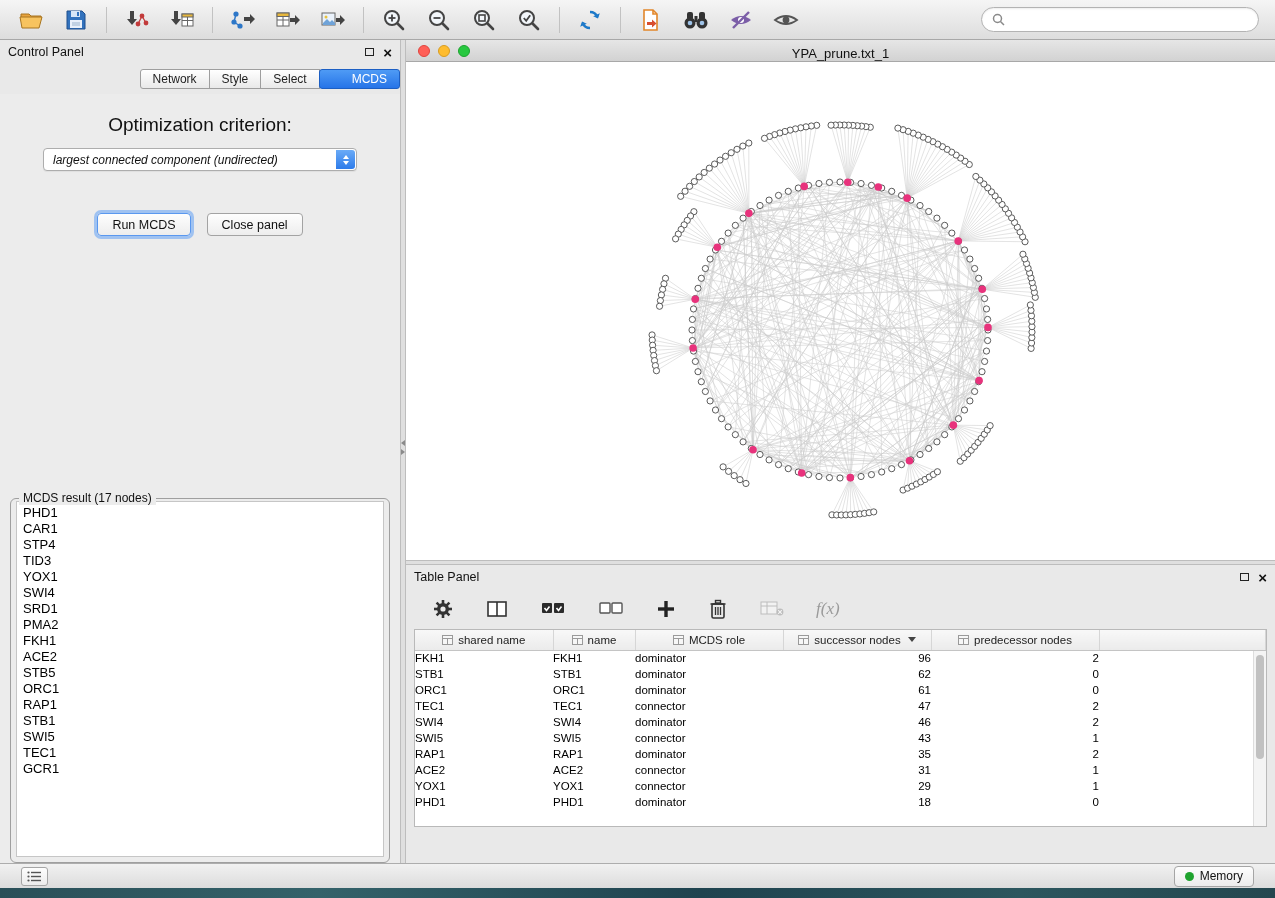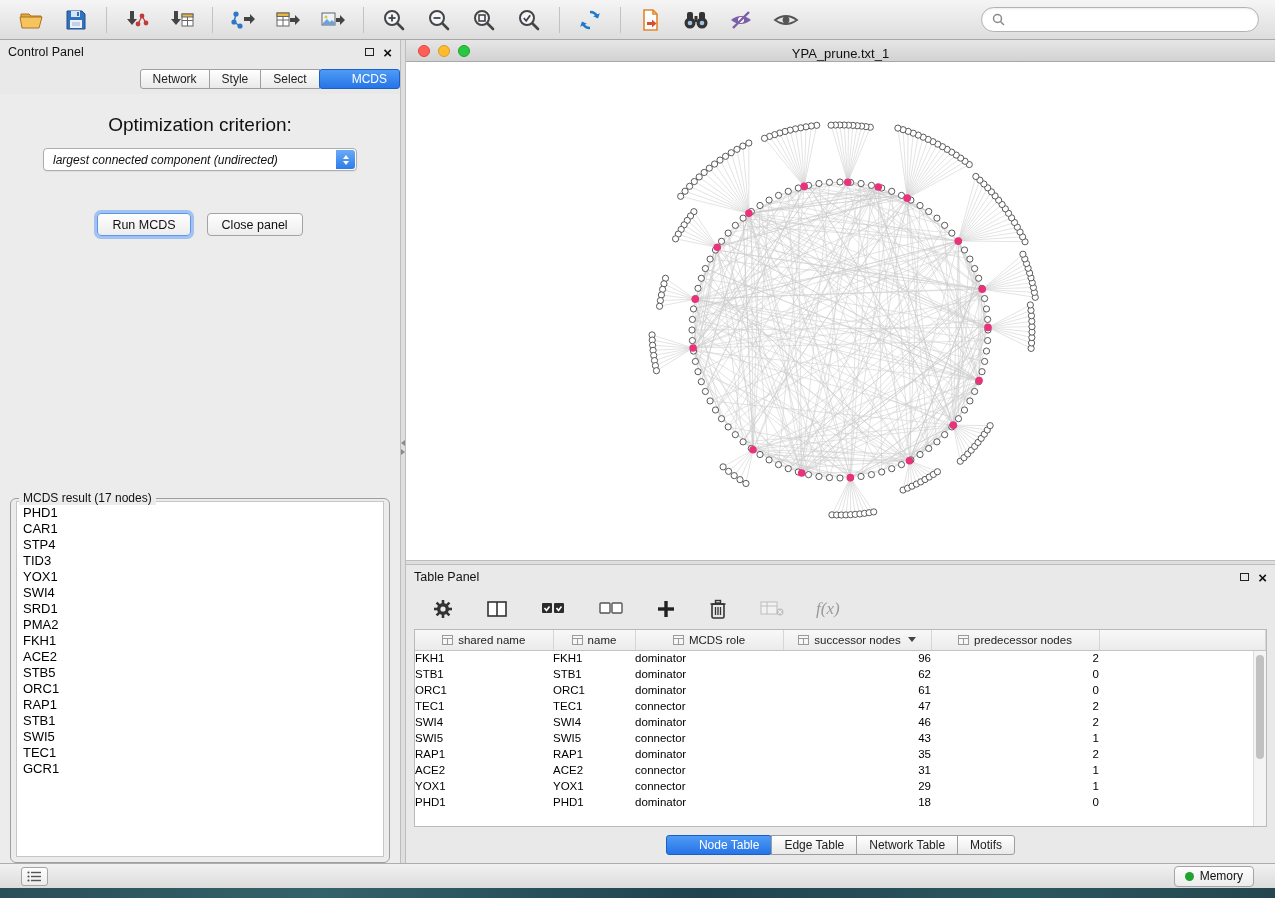--- a/index.html
+++ b/index.html
@@ -1249,26 +1249,20 @@
                   <td class="col3">18</td>
                   <td class="col4">0</td>
                   <td></td>
                 </tr>
               </tbody>
           </table>
           <div class="vscroll">
               <div class="vthumb"></div>
             </div>
         </div>
-        <div class="tp-tabs" id="tp-tabs">
-            <button class="seg-tab seg-selected">Node Table</button>
-            <button class="seg-tab">Edge Table</button>
-            <button class="seg-tab">Network Table</button>
-            <button class="seg-tab">Motifs</button>
-          </div>
       </div>
     </div>
   </div>
 
   <div class="statusbar">
     <button class="menu-btn">
       <svg width="15" height="11" viewBox="0 0 15 11">
           <circle cx="1.5" cy="1.5" r="1.1" fill="#555"></circle>
           <circle cx="1.5" cy="5.5" r="1.1" fill="#555"></circle>
           <circle cx="1.5" cy="9.5" r="1.1" fill="#555"></circle>

